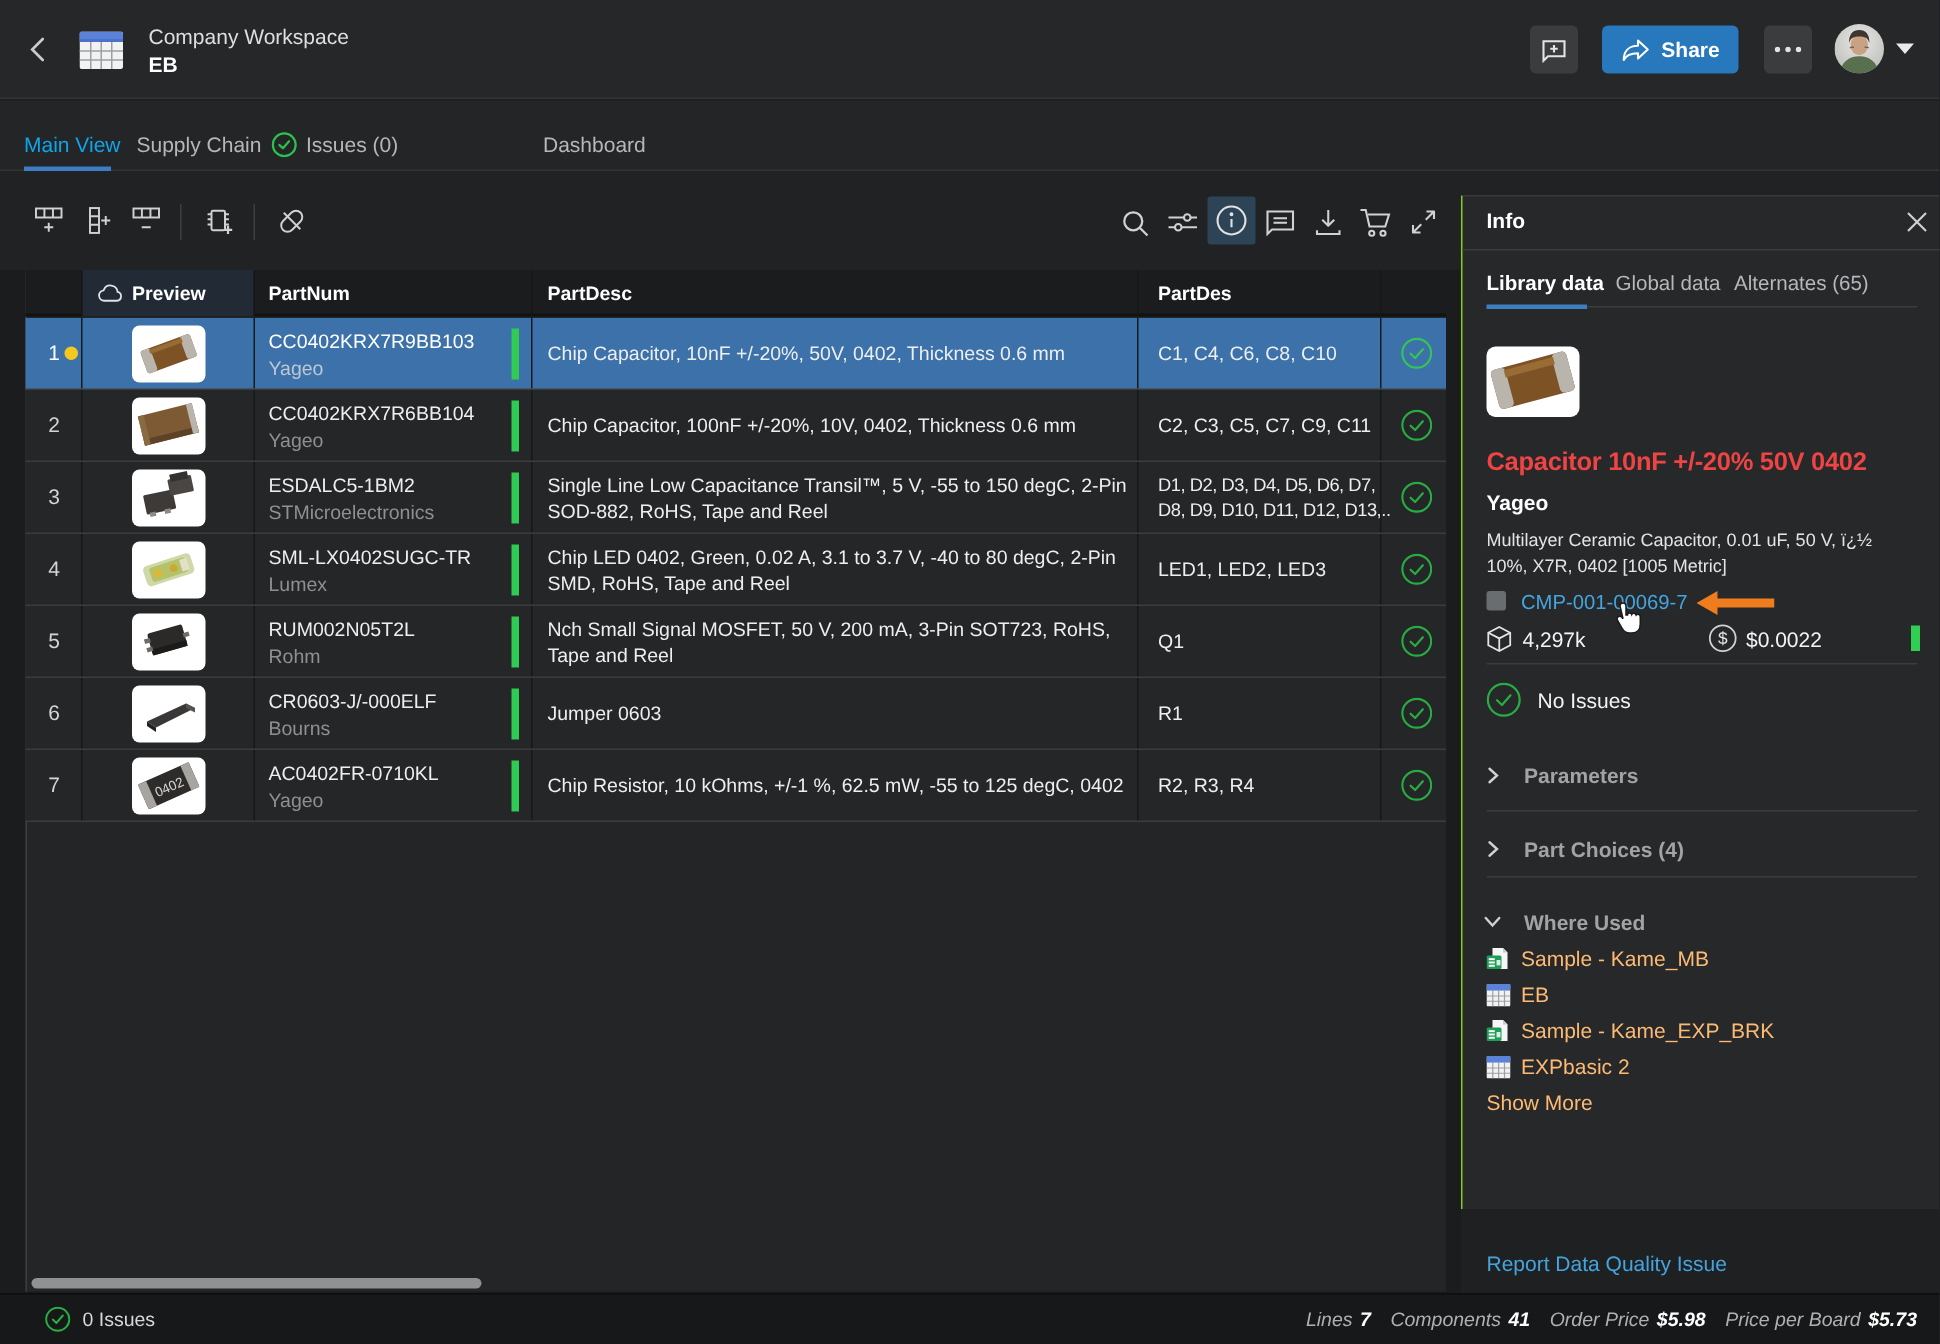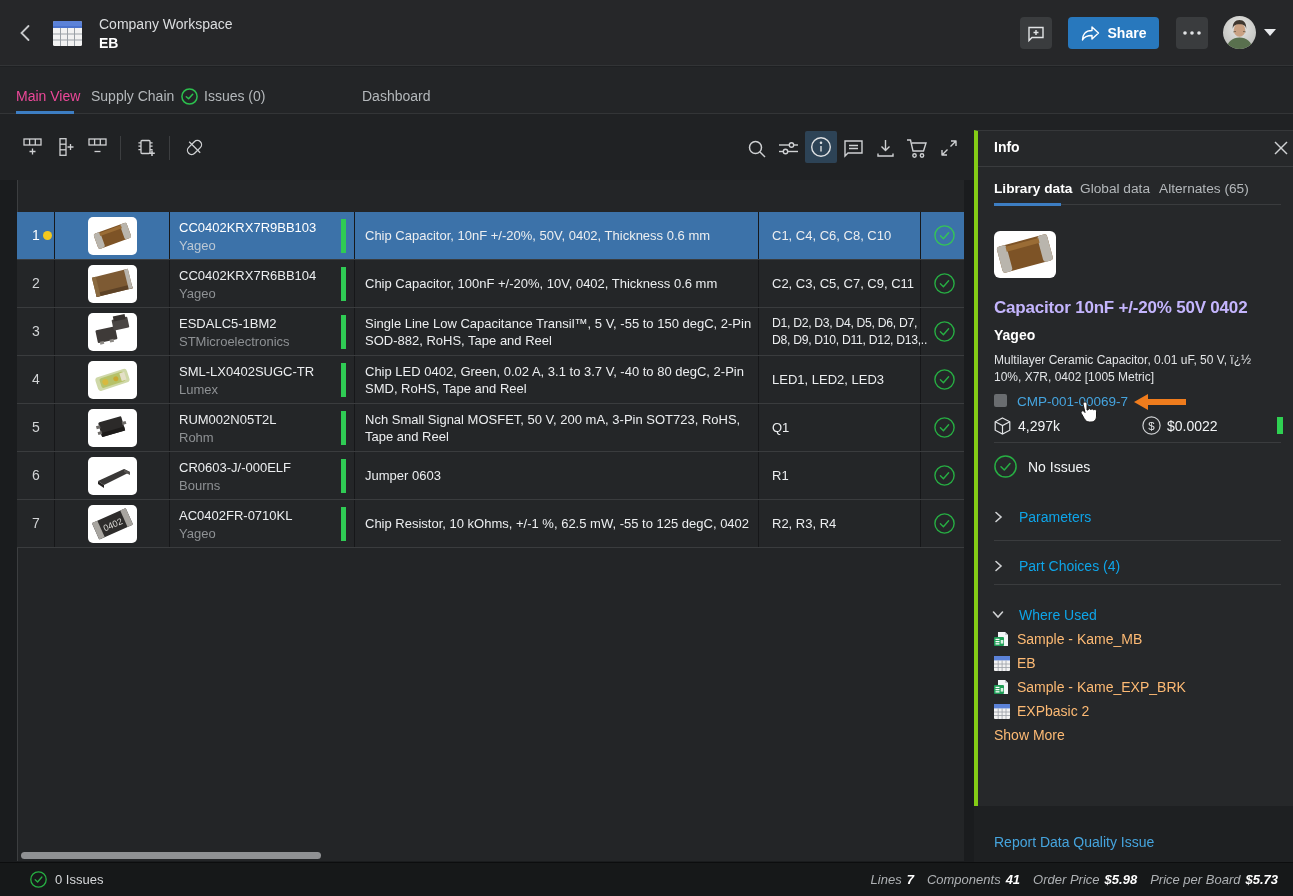--- a/index.html
+++ b/index.html
@@ -14,21 +14,21 @@
 #wsname { position:absolute; left:99px; top:16px; font-size:14px; color:#dcdee0; }
 #docname { position:absolute; left:99px; top:35px; font-size:14px; font-weight:bold; color:#fff; }
 .topbtn { position:absolute; top:17px; width:32px; height:32px; background:#3a3c3e; border-radius:4px; display:flex; align-items:center; justify-content:center; }
 #sharebtn { position:absolute; left:1068px; top:17px; width:91px; height:32px; background:#2878bd; border-radius:4px; display:flex; align-items:center; justify-content:center; gap:8px; color:#fff; font-size:14px; font-weight:bold; }
 #avatar { position:absolute; left:1223px; top:16px; }
 #caret { position:absolute; left:1264px; top:29px; width:0; height:0; border-left:6px solid transparent; border-right:6px solid transparent; border-top:7px solid #e8eaec; }
 
 
 #tabs { position:absolute; left:0; top:67px; width:1293px; height:47px; background:#232527; border-bottom:1px solid #333537; }
 .tab { position:absolute; top:22px; line-height:15px; font-size:14px; color:#b4b8bb; }
-.tab.active { color:#ec4899; }
+.tab.active { color:#0ea5e9; }
 #tabul { position:absolute; left:16px; top:44px; width:58px; height:3px; background:#3d7ec3; }
 
 
 #toolbar { position:absolute; left:0; top:114px; width:1293px; height:66px; background:#202224; }
 .tbico { position:absolute; top:24px; }
 .tbsep { position:absolute; top:22px; width:1px; height:24px; background:#3c3e40; }
 #infoactive { position:absolute; left:805px; top:17px; width:32px; height:32px; background:#2d4356; border-radius:2px; }
 
 
 #tablewrap { position:absolute; left:0; top:180px; width:974px; height:682px; background:#1a1c1e; }
@@ -50,41 +50,41 @@
 .row.sel .pn1 { color:#fff; } .row.sel .pn2 { color:#bcc8d4; }
 .gbar { position:absolute; left:324px; top:7px; width:5px; height:34px; background:#2fcb54; }
 .desc { position:absolute; left:348px; top:0; width:390px; font-size:13px; color:#eceef0; line-height:17px; display:flex; align-items:center; height:47px; }
 .des  { position:absolute; left:755px; top:0; width:158px; font-size:13px; color:#eceef0; line-height:17px; display:flex; align-items:center; height:47px; }
 .chk  { position:absolute; left:907px; top:0; width:40px; height:47px; display:flex; align-items:center; justify-content:center; }
 
 
 #hscroll { position:absolute; left:21px; top:852px; width:300px; height:7px; background:#8f9193; border-radius:3.5px; }
 
 
-#panel { position:absolute; left:974px; top:130px; width:319px; height:676px; background:#26282a; border-left:4px solid #84cc16; border-top:1px solid #36383a; }
+#panel { position:absolute; left:974px; top:130px; width:319px; height:676px; background:#26282a; border-left:1px solid #84cc16; border-top:1px solid #36383a; }
 #ptitle { position:absolute; left:16px; top:8px; font-size:14px; font-weight:bold; color:#fff; }
 #pclose { position:absolute; left:296px; top:10px; }
 #phdrline { position:absolute; left:0; top:35px; width:319px; height:1px; background:#3a3c3e; }
 .ptab { position:absolute; top:50px; font-size:13.7px; color:#b4b8bb; }
 .ptab.active { color:#fff; font-weight:bold; }
 #ptabline { position:absolute; left:16px; top:73px; width:287px; height:1px; background:#3a3c3e; }
 #ptabul { position:absolute; left:16px; top:72px; width:67px; height:3px; background:#3d7ec3; }
 #pimg { position:absolute; left:16px; top:100px; width:62px; height:47px; background:#fff; border-radius:6px; }
-#ptitle2 { position:absolute; left:16px; top:167px; font-size:17px; font-weight:bold; color:#c4b5fd; letter-spacing:-0.2px; white-space:nowrap; }
+#ptitle2 { position:absolute; left:16px; top:167px; font-size:17px; font-weight:bold; color:#ef4444; letter-spacing:-0.2px; white-space:nowrap; }
 #pyageo { position:absolute; left:16px; top:196px; font-size:14px; font-weight:bold; color:#fff; }
 #pdesc { position:absolute; left:16px; top:221px; width:292px; font-size:12px; color:#e2e4e6; line-height:17px; }
 #pcheckrow { position:absolute; left:16px; top:262px; }
 #pchk { position:absolute; left:0; top:1px; width:13px; height:13px; background:#6a6d70; border-radius:2px; }
 #plink { position:absolute; left:23px; top:1px; font-size:13.5px; color:#45a4de; white-space:nowrap; }
 #parrow { position:absolute; left:140px; top:0px; }
 #pcursor { position:absolute; left:86px; top:8px; }
 #pstat { position:absolute; left:16px; top:285px; width:287px; height:20px; }
 #pdivider1 { position:absolute; left:16px; top:311px; width:287px; height:1px; background:#3a3c3e; }
 #pnoissues { position:absolute; left:16px; top:323px; height:25px; display:flex; align-items:center; gap:11px; font-size:14px; color:#f2f4f6; }
-.psec { position:absolute; left:16px; font-size:14px; font-weight:normal; color:#0ea5e9; }
+.psec { position:absolute; left:16px; font-size:14px; font-weight:bold; color:#a3a3a3; }
 .pdiv { position:absolute; left:16px; width:287px; height:1px; background:#3a3c3e; }
 .plinkrow { position:absolute; left:16px; height:16px; display:flex; align-items:center; gap:7px; font-size:14px; color:#fdba74; }
 #preport { position:absolute; left:16px; top:703px; font-size:14px; color:#45a4de; }
 
 
 #statusbar { position:absolute; left:0; top:862px; width:1293px; height:34px; background:#161819; border-top:1px solid #0c0d0e; }
 #sleft { position:absolute; left:30px; top:0; height:32px; display:flex; align-items:center; gap:8px; font-size:13px; color:#d6d8da; }
 #sright { position:absolute; right:15px; top:0; height:32px; display:flex; align-items:center; font-size:13px; color:#aeb1b4;font-style:italic; }
 #sright span { margin-left:13px; }
 #sright b { color:#fff; margin-left:5px; }
@@ -224,20 +224,36 @@
     <circle cx="8.5" cy="17.5" r="1.7"></circle>
         <circle cx="16" cy="17.5" r="1.7"></circle>
   </svg>
   <svg class="tbico" style="left:939px;" width="20" height="20" viewBox="0 0 20 20" fill="none" stroke="#cfd1d3" stroke-width="1.4">
     <path d="M12 3 h5 v5 M17 3 L11.5 8.5 M8 17 H3 v-5 M3 17 L8.5 11.5" stroke-linejoin="round"></path>
   </svg>
 </div>
 
 <div id="tablewrap">
   <div id="tbody"></div>
+  <div id="thead">
+    <div class="th" style="left:38px; width:114px; background:#222b35;">
+      <svg style="position:absolute;left:10px;top:8px;" width="17" height="14" viewBox="0 0 17 14" fill="none" stroke="#dfe1e3" stroke-width="1.2">
+        <path d="M4.5 12.5 a3.5 3.5 0 0 1 -0.4 -6.97 A4.8 4.8 0 0 1 13.4 6.6 a3 3 0 0 1 -0.4 5.9 z"></path>
+      </svg>
+      <span style="margin-left:33px;">Preview</span>
+    </div>
+    <div class="th" style="left:162px;">PartNum</div>
+    <div class="th" style="left:348px;">PartDesc</div>
+    <div class="th" style="left:755px;">PartDes</div>
+    <div class="cdiv" style="left:37px; height:31px;"></div>
+    <div class="cdiv" style="left:152px; height:31px;"></div>
+    <div class="cdiv" style="left:337px; height:31px;"></div>
+    <div class="cdiv" style="left:741px; height:31px;"></div>
+    <div class="cdiv" style="left:903px; height:31px;"></div>
+  </div>
 
   <div class="row sel" style="top:32px;">
     <div class="rownum">1</div>
     <div style="position:absolute;left:26px;top:19px;width:9px;height:9px;border-radius:50%;background:#f4c81e;"></div>
     <div class="thumb"><svg width="49" height="38" viewBox="0 0 49 38">
       <g transform="rotate(-20 24 19)">
               <rect x="7" y="11" width="35" height="16" rx="2" fill="#7d5326"></rect>
               <rect x="7" y="11" width="7" height="16" rx="2" fill="#b9b5ad"></rect>
               <rect x="35" y="11" width="7" height="16" rx="2" fill="#b9b5ad"></rect>
               <rect x="13" y="12" width="23" height="3" fill="#9a6c35"></rect>

